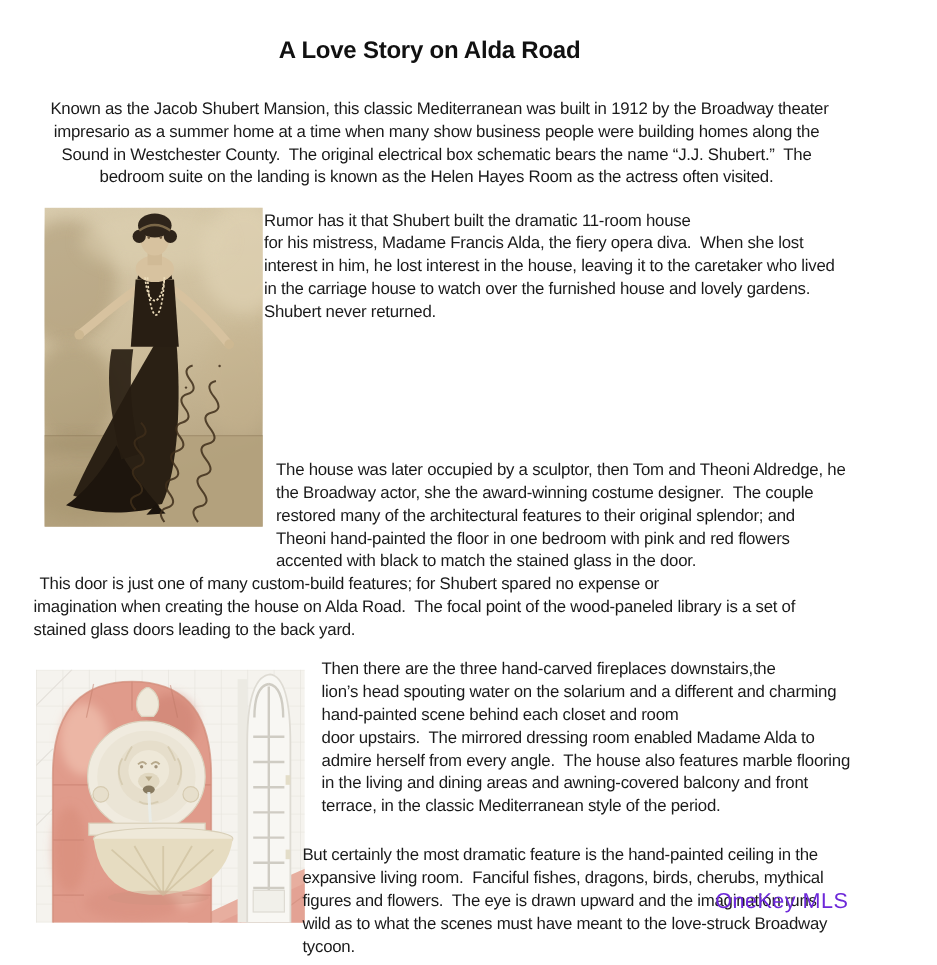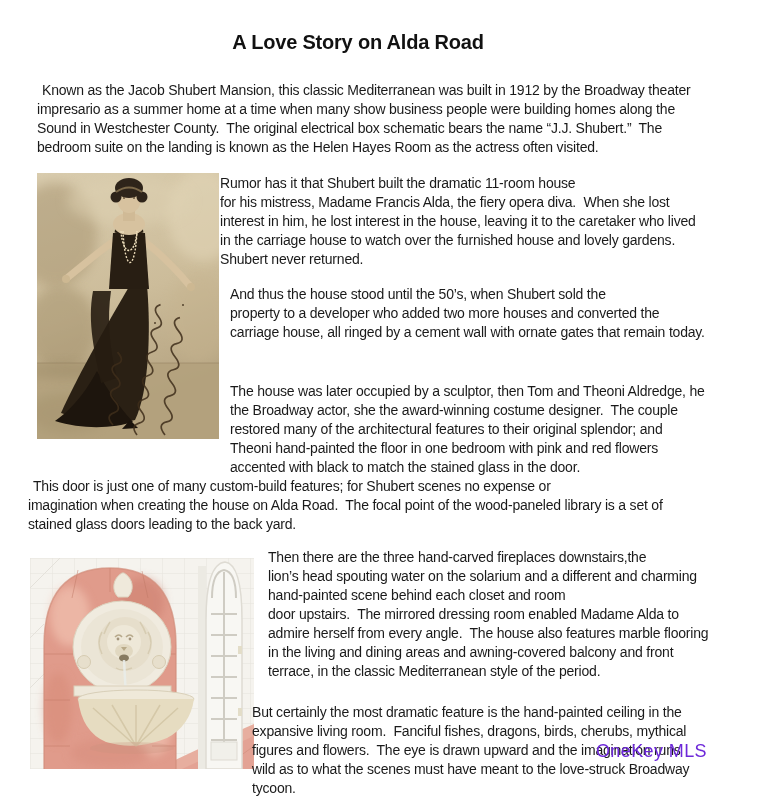--- a/index.html
+++ b/index.html
@@ -22,21 +22,21 @@
     color:#6d28d9;letter-spacing:0.4px;
   }
 </style>
 </head>
 <body>
 
 <div class="page">
 
   <div class="title">A Love Story on Alda Road</div>
 
-  <div class="para indent" style="left:37px;top:81px;">Known as the Jacob Shubert Mansion, this classic Mediterranean was built in 1912 by the Broadway theater
+  <div class="para indent" style="left:37px;top:81px;text-align:center;">Known as the Jacob Shubert Mansion, this classic Mediterranean was built in 1912 by the Broadway theater
 impresario as a summer home at a time when many show business people were building homes along the
 Sound in Westchester County.  The original electrical box schematic bears the name “J.J. Shubert.”  The
 bedroom suite on the landing is known as the Helen Hayes Room as the actress often visited.</div>
 
   <svg class="photo" style="left:37px;top:173px;" width="182" height="266" viewBox="0 0 182 266" role="img">
     <defs>
       <linearGradient id="pbg" x1="0" y1="0" x2="0.25" y2="1">
         <stop offset="0" stop-color="#d9ccae"></stop>
         <stop offset="0.55" stop-color="#ccbc9a"></stop>
         <stop offset="1" stop-color="#b2a07e"></stop>
@@ -94,30 +94,27 @@
       <circle cx="146" cy="132" r="1" fill="#3f2e1b" stroke="none"></circle>
       <circle cx="118" cy="150" r="1" fill="#3f2e1b" stroke="none"></circle>
     </g>
   </svg>
 
   <div class="para" style="left:220px;top:174px;">Rumor has it that Shubert built the dramatic 11-room house
 for his mistress, Madame Francis Alda, the fiery opera diva.  When she lost
 interest in him, he lost interest in the house, leaving it to the caretaker who lived
 in the carriage house to watch over the furnished house and lovely gardens.
 Shubert never returned.</div>
-  <div class="para" style="left:230px;top:285px;">And thus the house stood until the 50’s, when Shubert sold the
-property to a developer who added two more houses and converted the
-carriage house, all ringed by a cement wall with ornate gates that remain today.</div>
   <div class="para" style="left:230px;top:382px;">The house was later occupied by a sculptor, then Tom and Theoni Aldredge, he
 the Broadway actor, she the award-winning costume designer.  The couple
 restored many of the architectural features to their original splendor; and
 Theoni hand-painted the floor in one bedroom with pink and red flowers
 accented with black to match the stained glass in the door.</div>
 
-  <div class="para indent" style="left:28px;top:477px;">This door is just one of many custom-build features; for Shubert scenes no expense or
+  <div class="para indent" style="left:28px;top:477px;">This door is just one of many custom-build features; for Shubert spared no expense or
 imagination when creating the house on Alda Road.  The focal point of the wood-paneled library is a set of
 stained glass doors leading to the back yard.</div>
 
   <svg class="photo" style="left:30px;top:558px;" width="224" height="211" viewBox="0 0 224 211" role="img">
     <defs>
       <pattern id="tiles" width="22" height="15" patternUnits="userSpaceOnUse">
         <path d="M0,0 H22 M0,0 V15" stroke="#e4e1da" stroke-width="1" fill="none"></path>
       </pattern>
       <filter id="soft2" x="-50%" y="-50%" width="200%" height="200%">
           <feGaussianBlur stdDeviation="4"></feGaussianBlur>

